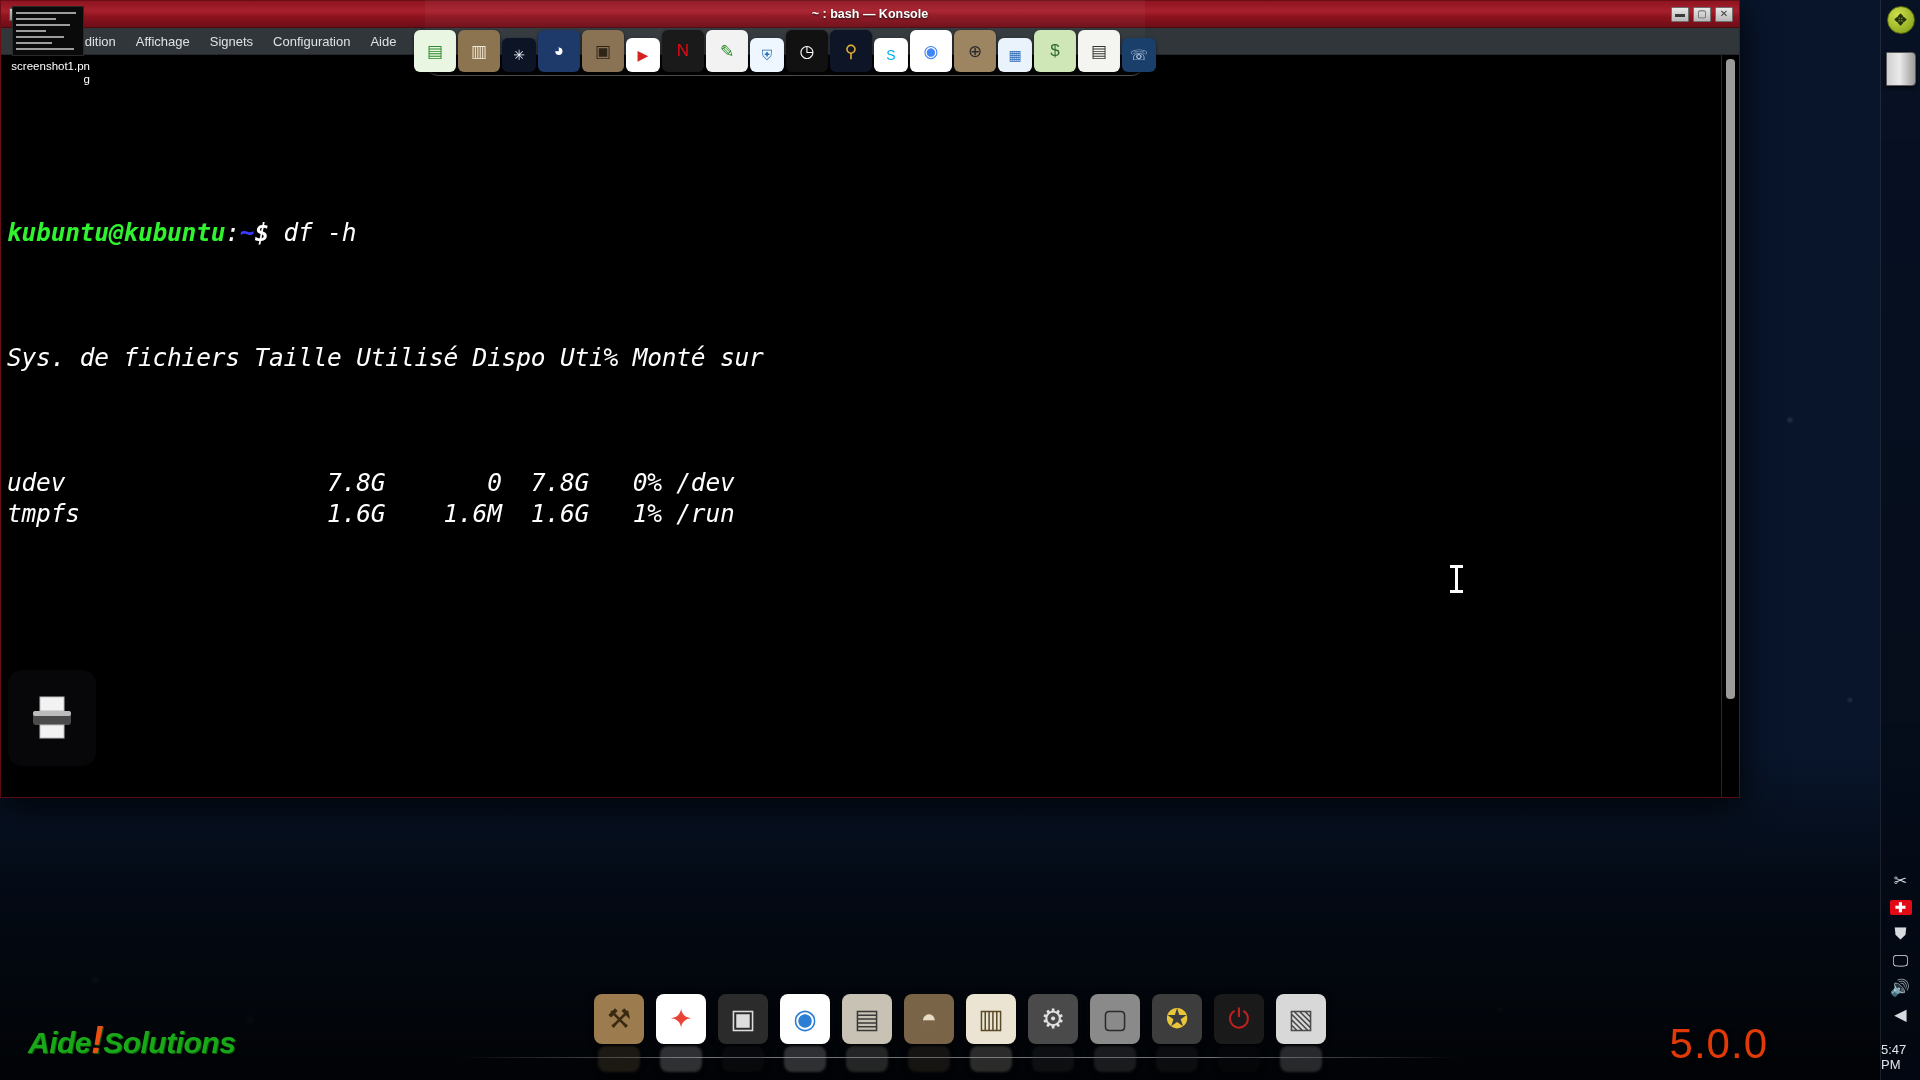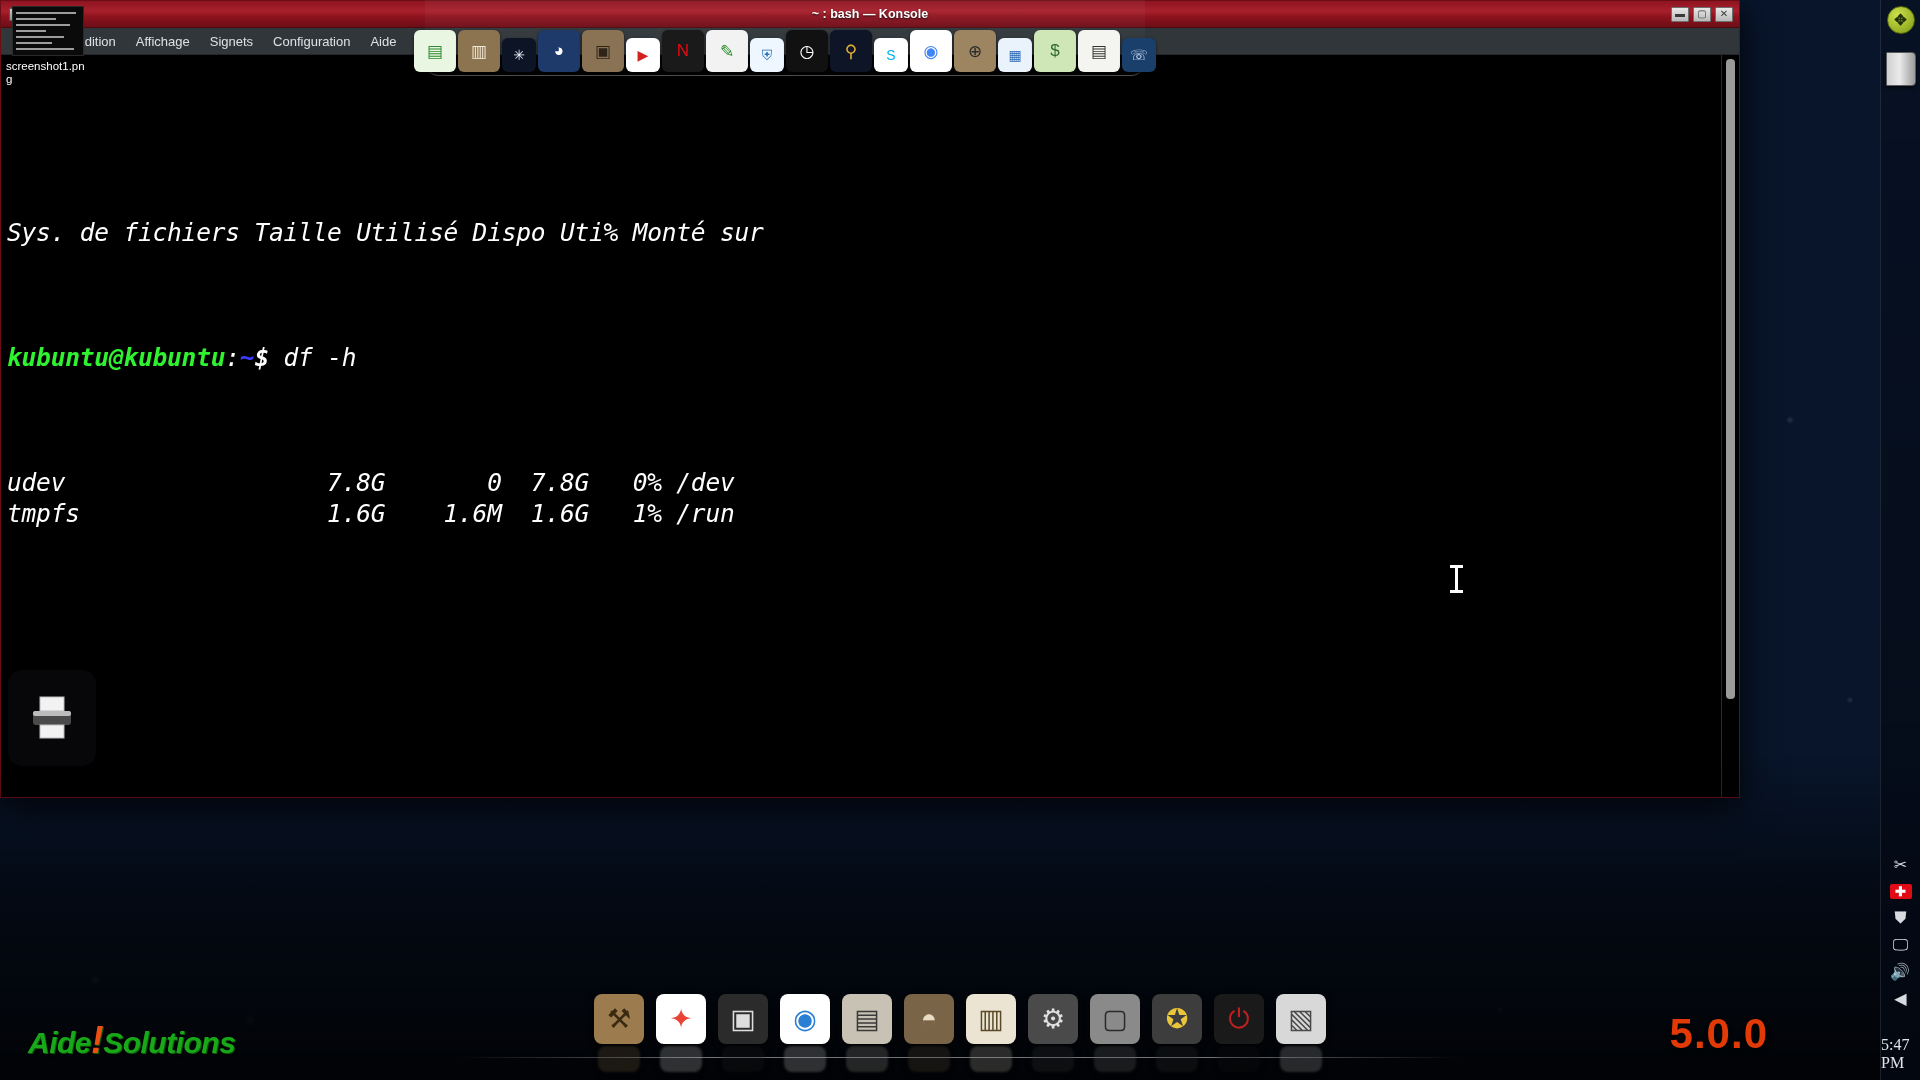--- a/index.html
+++ b/index.html
@@ -45,21 +45,21 @@
   #desktop::after {
     content: "";
     position: absolute; left:0; right:0; bottom:0; height: 330px;
     background: linear-gradient(to bottom, rgba(0,0,0,0) 0%, rgba(0,0,0,0.55) 45%, rgba(0,0,0,0.88) 100%);
     pointer-events: none;
   }
   .layer { position: absolute; z-index: 5; }
 
   
   #desktop-file-icon {
-    left: 6px; top: 6px; width: 84px; text-align: left;
+    left: 6px; top: 6px; width: 84px; text-align: right;
   }
   .thumb-term {
     width: 72px; height: 50px; margin: 0 auto;
     background: #0a0a0a; border: 1px solid #2a2a2a;
     position: relative; overflow: hidden;
   }
   .thumb-term .ln {
     position: absolute; left: 3px; height: 2px;
     background: #cfcfcf; opacity: .75;
   }
@@ -123,37 +123,37 @@
 
   
   #brand-logo {
     left: 28px; bottom: 18px;
     font-size: 30px; font-weight: bold; font-style: italic;
     color: #18a818; letter-spacing: -.5px;
     text-shadow: 1px 1px 0 #0b5d0b, 2px 2px 3px rgba(0,0,0,.8);
   }
   #brand-logo .bang { color: #ef4e11; font-size: 38px; }
   #version-label {
-    right: 152px; bottom: 22px;
-    font-size: 42px; font-weight: bold; color: #e23a06;
+    right: 152px; bottom: 12px;
+    font-size: 42px; font-weight: normal; color: #e23a06;
     letter-spacing: 1px; text-shadow: 0 2px 5px rgba(0,0,0,.85);
   }
 
   
   #right-panel {
     right: 0; top: 0; width: 40px; height: 1080px;
     background: linear-gradient(to bottom, rgba(7,16,34,.72), rgba(3,8,18,.86));
     border-left: 1px solid rgba(255,255,255,0.10);
     display: flex; flex-direction: column; align-items: center;
     z-index: 30;
   }
   .rp-top { margin-top: 6px; display:flex; flex-direction:column; align-items:center; gap: 8px; }
   .rp-tray { margin-top: auto; margin-bottom: 8px; display:flex; flex-direction:column; align-items:center; gap: 11px; }
   .tray-ico { color: #e9edf2; font-size: 16px; line-height: 1; opacity: .92; }
-  #tray-clock { color: #dfe5ec; font-size: 16px; margin-top: 18px; font-family: Liberation Serif, serif; }
+  #tray-clock { color: #dfe5ec; font-size: 13px; margin-top: 8px; }
   #move-handle-icon {
     width: 28px; height: 28px; border-radius: 50%;
     background: radial-gradient(circle at 35% 30%, #cde04a, #7d9a13);
     border: 1px solid #56690a; color: #22300a; font-size: 15px; font-weight: bold;
     display: flex; align-items: center; justify-content: center;
   }
   #book-widget-icon {
     width: 30px; height: 34px; margin-top: 10px;
     background: linear-gradient(to right, #cfcfcf 0%, #eaeaea 45%, #9a9a9a 100%);
     border: 1px solid #5a5a5a; border-radius: 1px 4px 4px 1px;
@@ -352,23 +352,23 @@
         <div class="menu-item">Signets</div>
         <div class="menu-item">Configuration</div>
         <div class="menu-item">Aide</div>
       </div>
 
     <div id="terminal-area">
       <div id="terminal-text">
 
 
 
+        <span class="tl"><span class="prompt-user">kubuntu@kubuntu</span><span class="prompt-colon">:</span><span class="prompt-tilde">~</span><span class="prompt-dollar">$</span> <span class="cmd">df -h</span></span>
+
         <span class="tl">Sys. de fichiers Taille Utilisé Dispo Uti% Monté sur</span>
-
-        <span class="tl"><span class="prompt-user">kubuntu@kubuntu</span><span class="prompt-colon">:</span><span class="prompt-tilde">~</span><span class="prompt-dollar">$</span> <span class="cmd">df -h</span></span>
 
         <span id="df-rows"><span class="tl">udev                  7.8G       0  7.8G   0% /dev</span><span class="tl">tmpfs                 1.6G    1.6M  1.6G   1% /run</span></span>
 
         
 
       </div>
 
       <div id="term-scrollbar">
         <div id="term-scroll-thumb"></div>
       </div>

